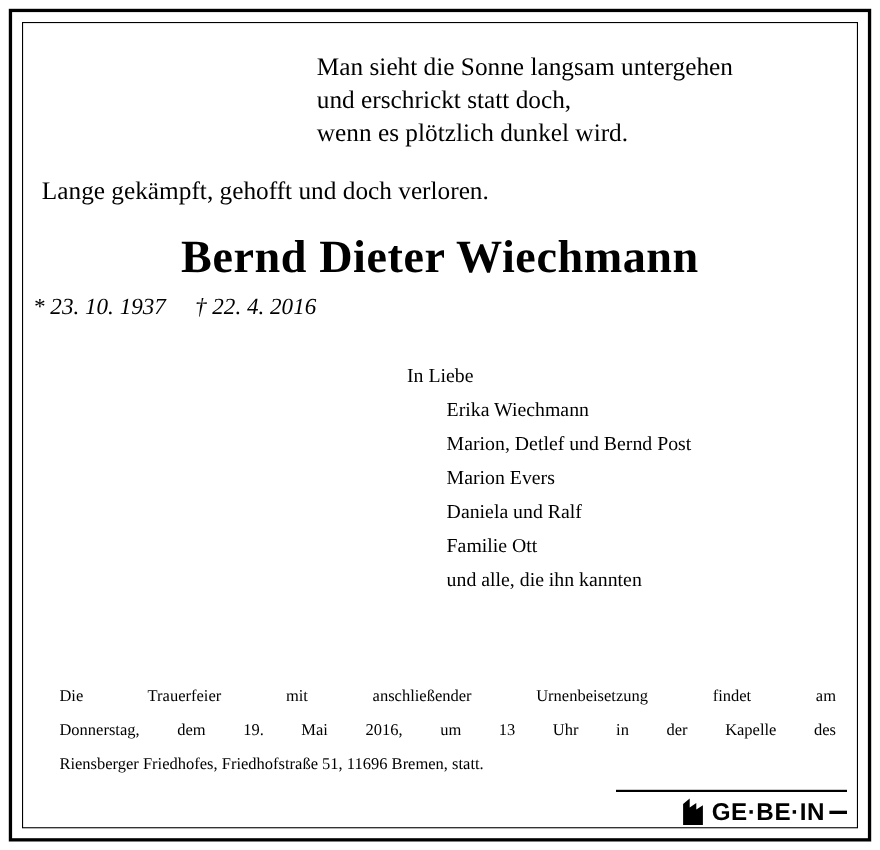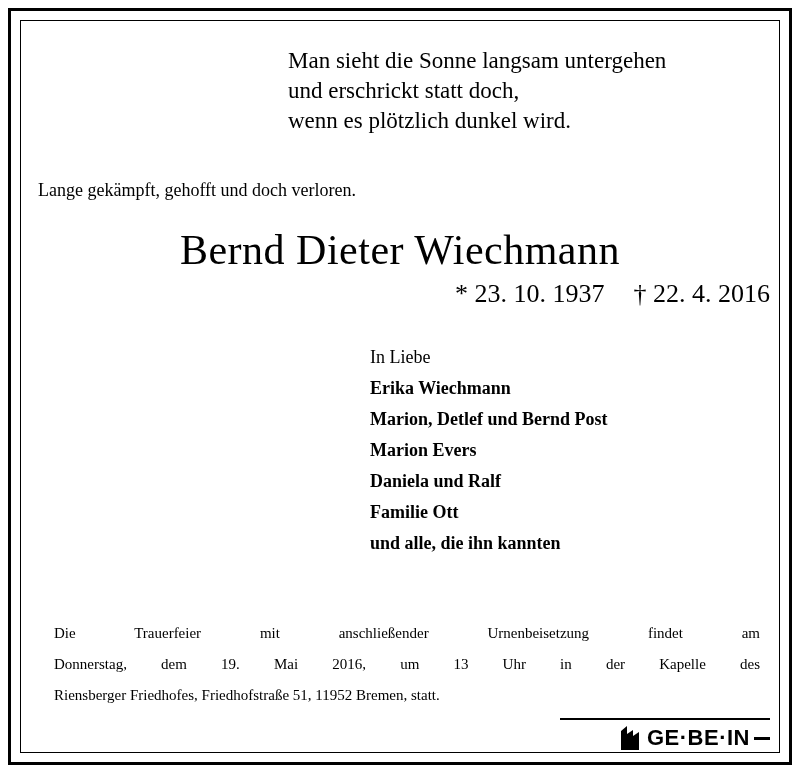--- a/index.html
+++ b/index.html
@@ -56,60 +56,62 @@
     font-size: 23px;
     line-height: 30px;
     font-family: "Liberation Serif", serif;
   }
   .poem div {
     white-space: nowrap;
   }
 
   
   .intro {
-    margin-top: 40px;
-    font-size: 18px;
+    margin-top: 24px;
+    font-size: 23px;
     line-height: 28px;
     padding-left: 8px;
   }
 
   
   .name {
     margin-top: 22px;
     text-align: center;
     font-size: 42px;
-    font-weight: normal;
+    font-weight: bold;
     letter-spacing: 0.5px;
     line-height: 48px;
   }
 
   
   .dates {
     margin-top: 6px;
-    text-align: right;
-    font-size: 26px;
+    text-align: left;
+    font-size: 21px;
     line-height: 28px;
+    font-style: italic;
   }
   .dates .sep {
     display: inline-block;
     width: 16px;
   }
 
   
   .mourners {
     margin-top: 34px;
     padding-left: 340px;
     font-size: 18px;
     line-height: 31px;
   }
   .mourners .lead {
     font-weight: normal;
   }
   .mourners .m {
-    font-weight: bold;
+    font-weight: normal;
+    margin-left: 36px;
   }
 
   
   .details {
     position: absolute;
     left: 24px;
     right: 10px;
     top: 588px;
     font-size: 15px;
     line-height: 31px;
@@ -193,21 +195,21 @@
       <div class="m">Marion, Detlef und Bernd Post</div>
       <div class="m">Marion Evers</div>
       <div class="m">Daniela und Ralf</div>
       <div class="m">Familie Ott</div>
       <div class="m">und alle, die ihn kannten</div>
     </div>
 
     <div class="details">
       <div>Die Trauerfeier mit anschließender Urnenbeisetzung findet am</div>
       <div>Donnerstag, dem 19. Mai 2016, um 13 Uhr in der Kapelle des</div>
-      <div class="last">Riensberger Friedhofes, Friedhofstraße 51, 11952 Bremen, statt.</div>
+      <div class="last">Riensberger Friedhofes, Friedhofstraße 51, 11696 Bremen, statt.</div>
     </div>
 
     <div class="logo-rule"></div>
 
     <div class="logo">
       <span class="logo-mark">
         <svg width="22" height="26" viewBox="0 0 22 26" xmlns="http://www.w3.org/2000/svg">
           <path d="M2 25 L2 6 L8 1 L8 9 L14 5 L14 11 L20 7 L20 25 Z" fill="#000000"></path>
         </svg>
       </span>

